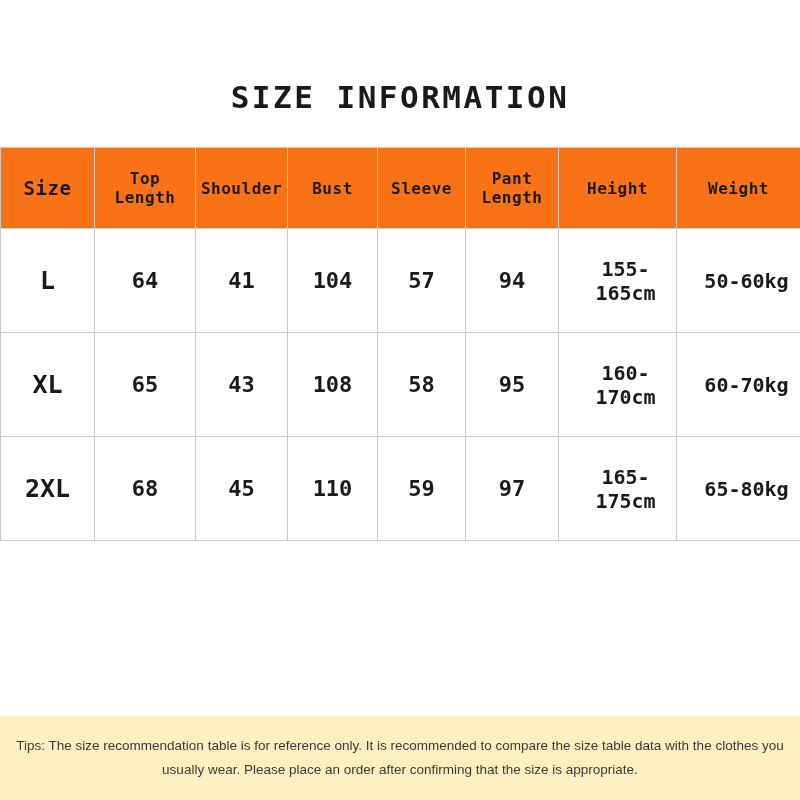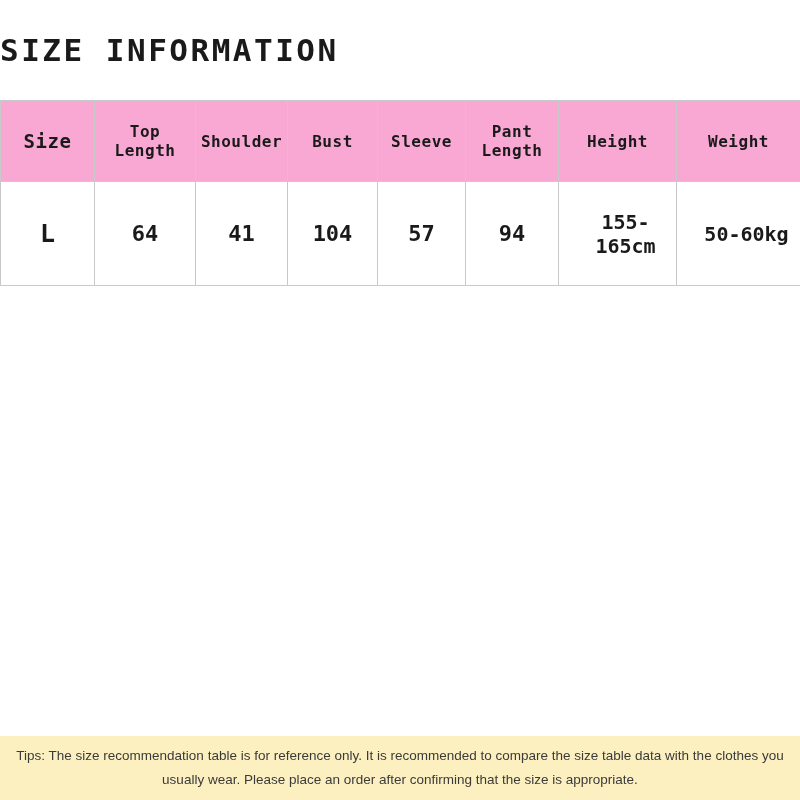--- a/index.html
+++ b/index.html
@@ -18,21 +18,23 @@
     height: 800px;
     position: relative;
     display: flex;
     flex-direction: column;
     background: #ffffff;
   }
   .title-area {
     height: 100px;
     display: flex;
     align-items: center;
+    justify-content: center;
     background: #ffffff;
+    margin-top: 47px;
   }
   .title {
     font-family: "DejaVu Sans Mono", monospace;
     font-size: 31px;
     font-weight: bold;
     letter-spacing: 2.5px;
     color: #1a1a1a;
   }
   table.size-table {
     border-collapse: collapse;
@@ -40,21 +42,21 @@
     table-layout: fixed;
   }
   table.size-table th,
   table.size-table td {
     border: 1px solid #c9c9c9;
     text-align: center;
     color: #1a1a1a;
     font-family: "DejaVu Sans Mono", monospace;
   }
   table.size-table thead th {
-    background: #f9a8d4;
+    background: #f97316;
     height: 78px;
     font-size: 16px;
     font-weight: bold;
     letter-spacing: 0.5px;
   }
   table.size-table thead th.col-size {
     font-size: 19px;
   }
   table.size-table tbody td {
     height: 101px;
@@ -77,21 +79,21 @@
   col.c4 { width: 88px; }
   col.c5 { width: 93px; }
   col.c6 { width: 118px; }
   col.c7 { width: 124px; }
 
   .tips {
     position: absolute;
     left: 0;
     bottom: 0;
     width: 800px;
-    height: 64px;
+    height: 84px;
     background: #fdf0c0;
     display: flex;
     align-items: center;
     justify-content: center;
     box-sizing: border-box;
     padding: 6px 14px;
   }
   .tips-text {
     font-family: "Liberation Sans", sans-serif;
     font-size: 13.5px;
@@ -137,20 +139,40 @@
       <tr>
         <td class="cell-size">L</td>
         <td>64</td>
         <td>41</td>
         <td>104</td>
         <td>57</td>
         <td>94</td>
         <td class="cell-range">155-165cm</td>
         <td class="cell-range">50-60kg</td>
       </tr>
+      <tr>
+        <td class="cell-size">XL</td>
+        <td>65</td>
+        <td>43</td>
+        <td>108</td>
+        <td>58</td>
+        <td>95</td>
+        <td class="cell-range">160-170cm</td>
+        <td class="cell-range">60-70kg</td>
+      </tr>
+      <tr>
+        <td class="cell-size">2XL</td>
+        <td>68</td>
+        <td>45</td>
+        <td>110</td>
+        <td>59</td>
+        <td>97</td>
+        <td class="cell-range">165-175cm</td>
+        <td class="cell-range">65-80kg</td>
+      </tr>
     </tbody>
   </table>
 
   <div class="tips">
     <div class="tips-text">Tips: The size recommendation table is for reference only. It is recommended to compare the size table data with the clothes you usually wear. Please place an order after confirming that the size is appropriate.</div>
   </div>
 
 </div>
 
 </body></html>

